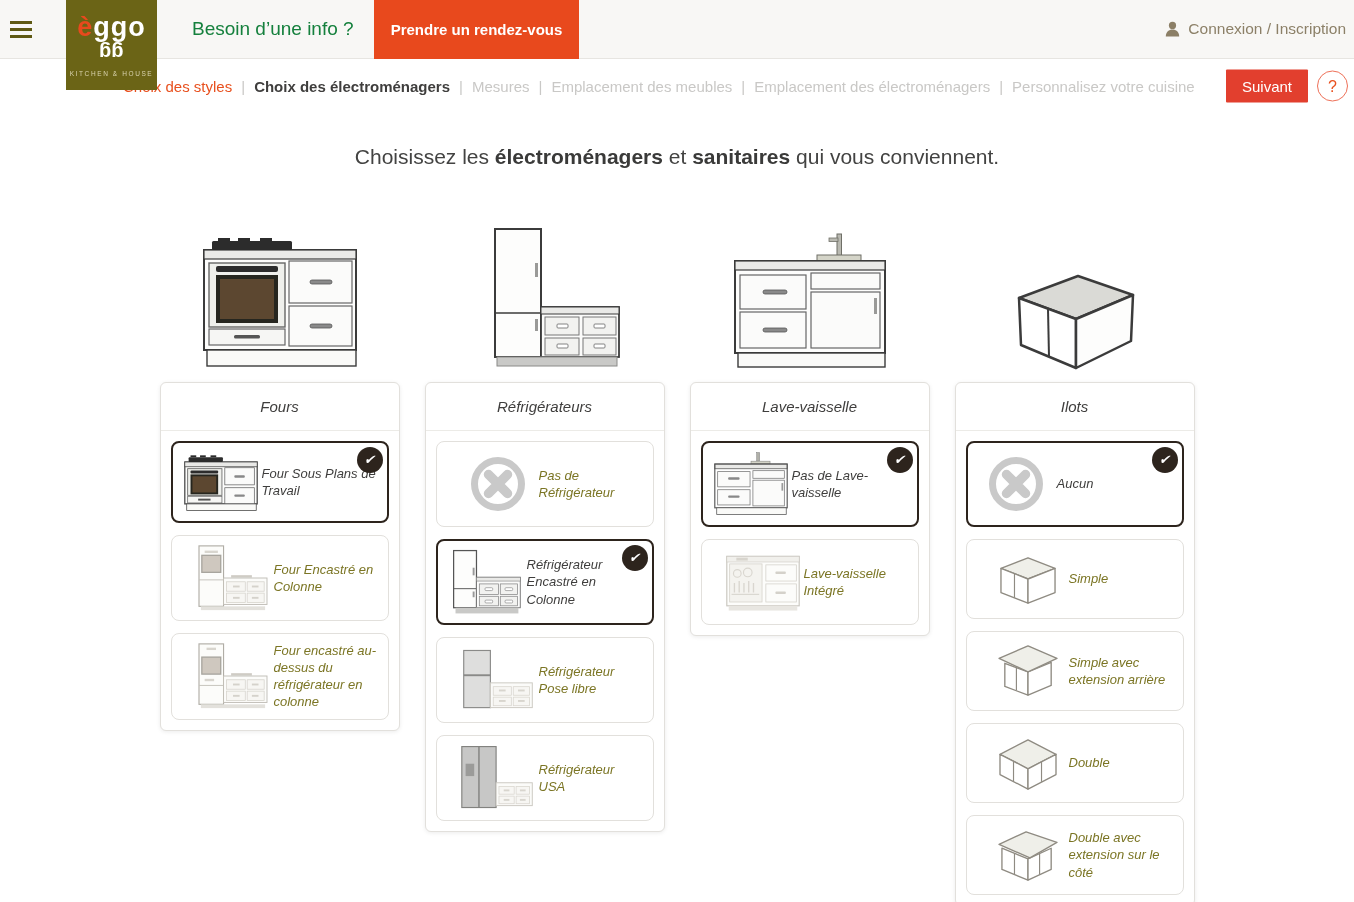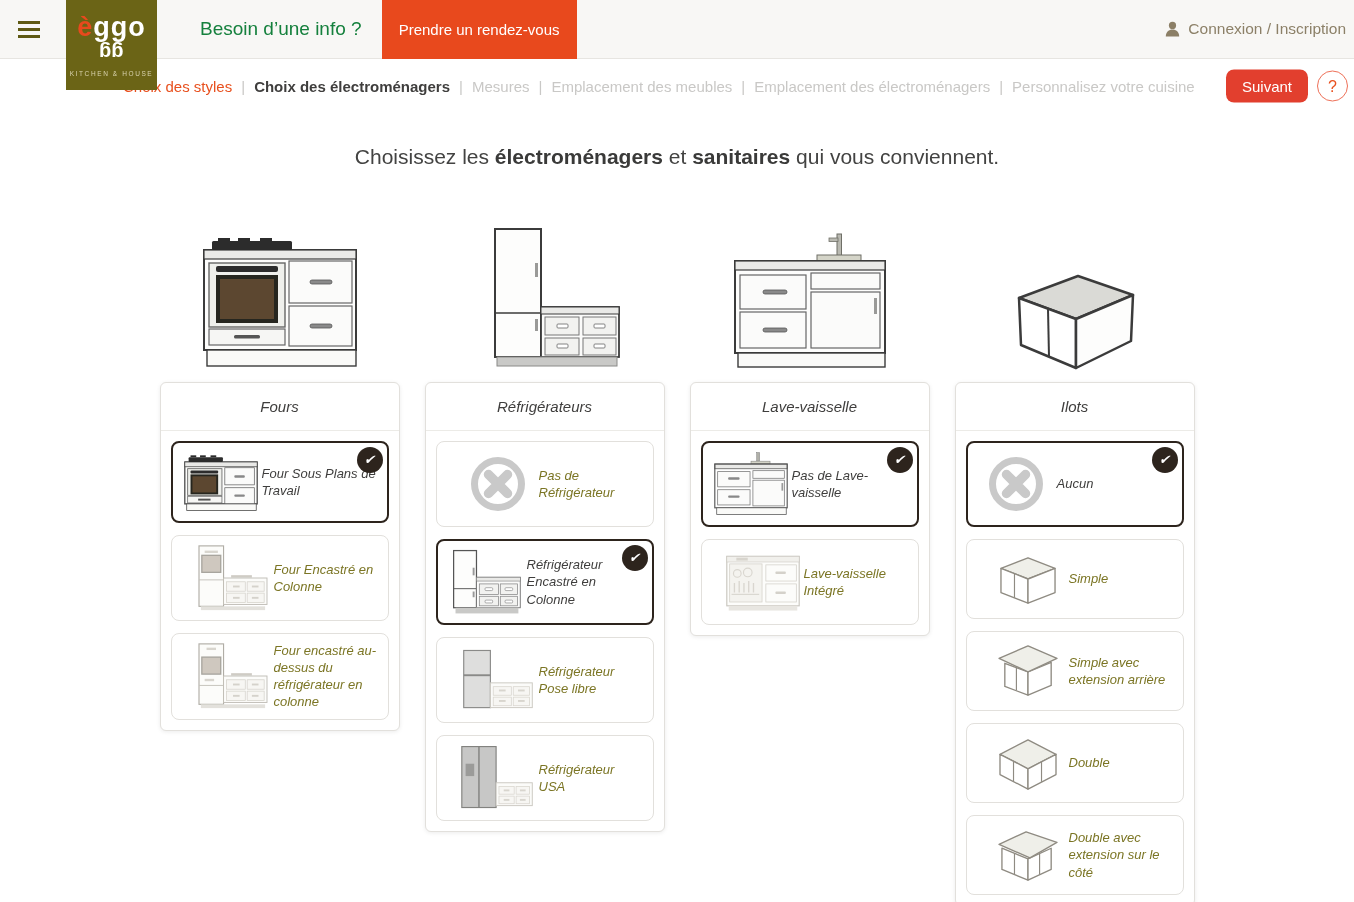--- a/index.html
+++ b/index.html
@@ -2,44 +2,44 @@
 <html><head>
 <meta charset="utf-8">
 <style>
   * { box-sizing: border-box; }
   html,body { margin:0; padding:0; }
   body { font-family: "Liberation Sans", sans-serif; background:#fff; }
   .page { position:relative; width:1354px; height:902px; background:#fff; overflow:hidden; }
 
   
   .topbar { position:relative; height:59px; background:#f8f7f5; border-bottom:1px solid #e7e5e1;
-            display:flex; align-items:center;padding-left:8px; }
+            display:flex; align-items:center; }
   .hamburger { margin-left:10px; width:22px; cursor:pointer; }
   .hamburger span { display:block; height:3px; background:#5f5913; margin:4px 0; }
   .logo { position:absolute; left:66px; top:0; width:91px; height:90px; background:#6b6416; z-index:20;
           display:flex; flex-direction:column; align-items:center; justify-content:center; cursor:pointer; }
   .logo .brand { color:#fff; font-size:27px; font-weight:bold; letter-spacing:1px; line-height:1; }
   .logo .brand .acc { color:#e8491d; }
   .logo .flip { display:inline-block; transform:rotate(180deg); color:#fff; font-size:20px; font-weight:bold; line-height:1; margin-top:2px; }
   .logo .tagline { color:#d9d3ae; font-size:6.5px; letter-spacing:1.6px; margin-top:7px; white-space:nowrap; }
   .info-link { margin-left:160px; font-size:19px; color:#15803d; white-space:nowrap; cursor:pointer; }
   .cta-btn { margin-left:20px; height:59px; padding:0 17px; background:#e8491d; border:none;
-             color:#fff; font-size:15px; font-weight:normal; font-family:inherit; cursor:pointer; }
+             color:#fff; font-size:15px; font-weight:bold; font-family:inherit; cursor:pointer; }
   .top-spacer { flex:1; }
   .account { display:flex; align-items:center; gap:8px; margin-right:8px; color:#8c8068; font-size:15.5px; cursor:pointer; }
 
   
   .crumb-row { position:relative; height:54px; display:flex; align-items:center; padding-left:123px;
                background:#fff; font-size:15px; white-space:nowrap; }
   .crumb-sep { color:#c9c8c6; margin:0 9px; }
   .step-done { color:#e8501e; cursor:pointer; }
   .step-active { color:#3f3e3d; font-weight:bold; cursor:pointer; }
   .step-todo { color:#c9c8c6; cursor:pointer; }
   .next-btn { position:absolute; right:46px; top:50%; transform:translateY(-50%);
-              height:33px; padding:0 16px; background:#e23f2e; color:#fff; border:none; border-radius:8px;
+              height:33px; padding:0 16px; background:#e23f2e; color:#fff; border:none; border-radius:1px;
               font-size:15px; font-family:inherit; cursor:pointer; }
   .help-btn { position:absolute; right:6px; top:50%; transform:translateY(-50%);
               width:31px; height:31px; border-radius:50%; background:#fff; border:1.5px solid #ee7058;
               color:#e8501e; font-size:16px; font-family:inherit; cursor:pointer; line-height:1; }
 
   
   .intro { margin-top:32px; text-align:center; font-size:21px; color:#434342; }
   .intro b { color:#3a3a39; }
 
   

